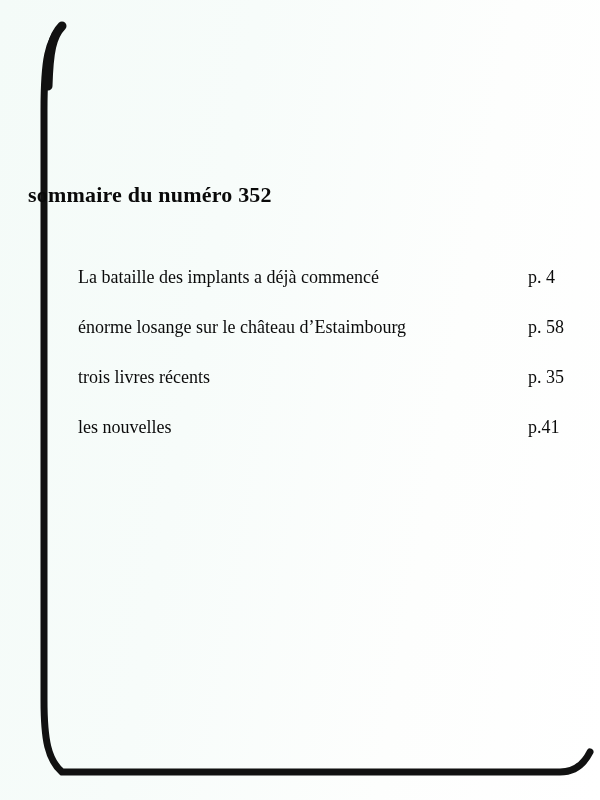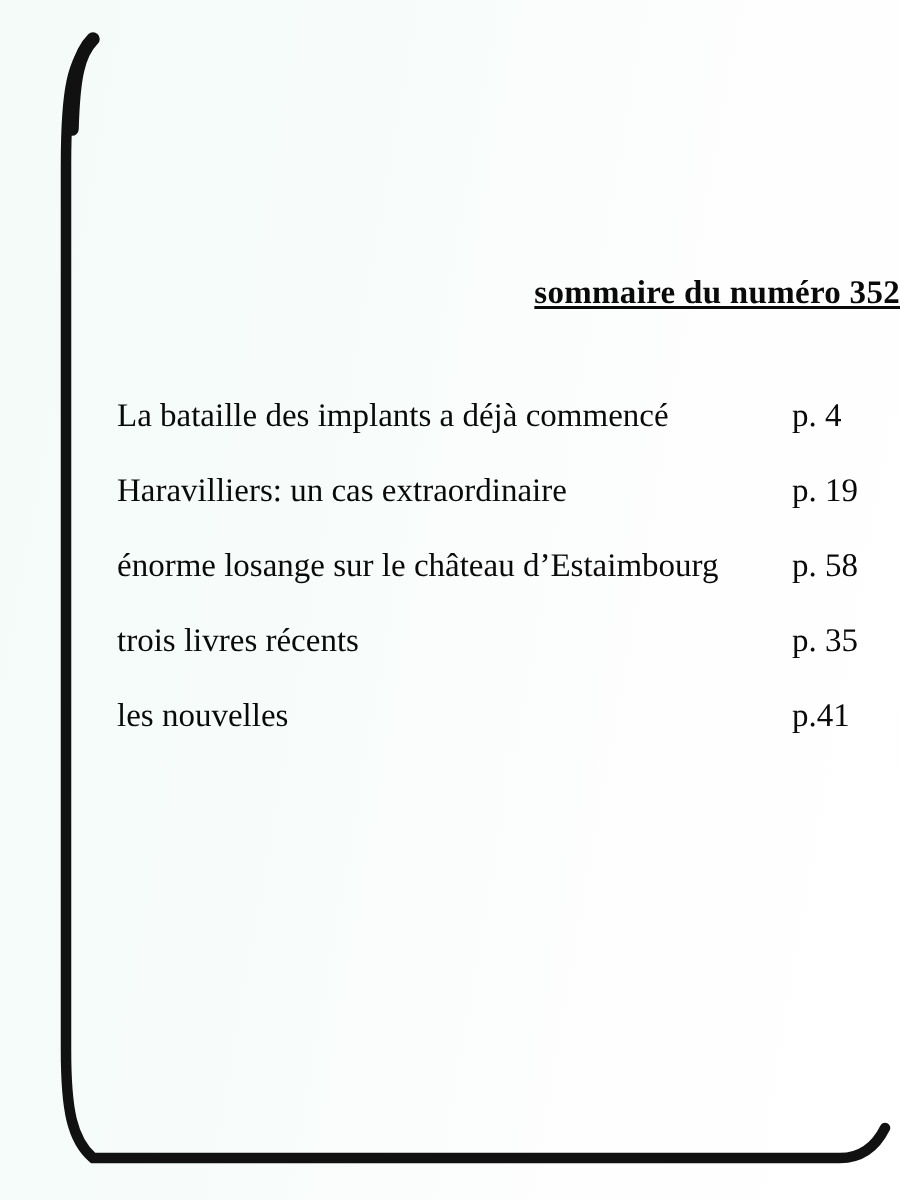--- a/index.html
+++ b/index.html
@@ -44,38 +44,37 @@
     left: 0;
     top: 0;
     width: 600px;
     height: 800px;
   }
   .toc-title {
     position: absolute;
     left: 0;
     top: 182px;
     width: 600px;
-    text-align: right;
+    text-align: left;
     font-size: 22px;
     font-weight: bold;
     letter-spacing: 0.2px;
     padding-left: 28px;
     box-sizing: border-box;
-    text-decoration: underline;
   }
   .toc-list {
     position: absolute;
     left: 78px;
     top: 266px;
     width: 500px;
   }
   .toc-row {
     position: relative;
     height: 50px;
-    font-size: 22px;
+    font-size: 18px;
     line-height: 22px;
   }
   .toc-entry {
     position: absolute;
     left: 0;
     top: 0;
     white-space: nowrap;
   }
   .toc-page {
     position: absolute;
@@ -102,24 +101,20 @@
     <div class="toc-title">sommaire du numéro 352</div>
 
     <div class="toc-list">
 
       <div class="toc-row">
         <span class="toc-entry">La bataille des implants a déjà commencé</span>
         <span class="toc-page">p.  4</span>
       </div>
 
 
-      <div class="toc-row">
-        <span class="toc-entry">Haravilliers: un cas extraordinaire</span>
-        <span class="toc-page">p.  19</span>
-      </div>
 
 
       <div class="toc-row">
         <span class="toc-entry">énorme losange sur le château d’Estaimbourg</span>
         <span class="toc-page">p.  58</span>
       </div>
 
       <div class="toc-row">
         <span class="toc-entry">trois livres récents</span>
         <span class="toc-page">p.  35</span>

